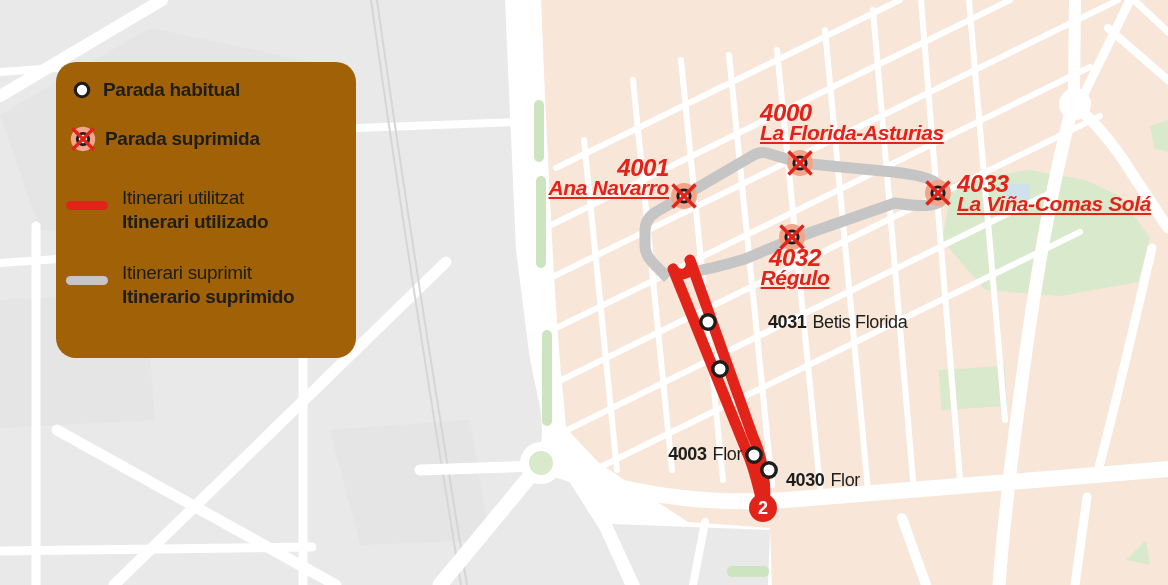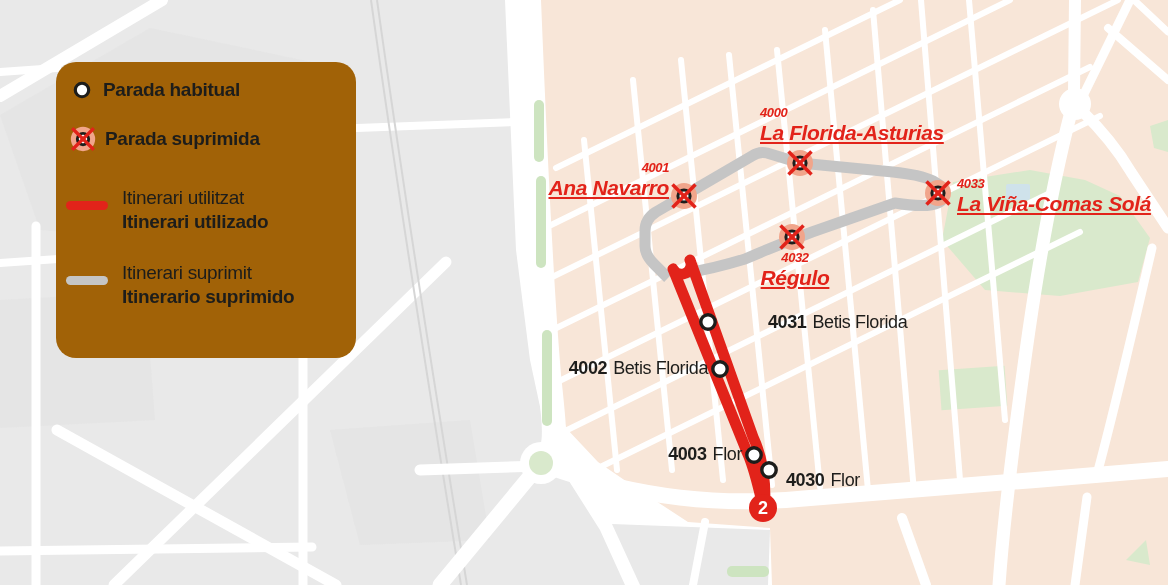--- a/index.html
+++ b/index.html
@@ -5,21 +5,21 @@
   html,body{margin:0;padding:0;background:#fff;}
   .stage{position:relative;width:1168px;height:585px;overflow:hidden;background:#fff;
          font-family:"Liberation Sans",sans-serif;}
   .stage svg.map{position:absolute;left:0;top:0;}
 
   
   .lbl{position:absolute;white-space:nowrap;letter-spacing:-0.4px;line-height:20px;}
   .lbl-black{font-size:18px;color:#1d1d1b;}
   .lbl-black .code{font-weight:700;margin-right:6px;}
   .lbl-red{color:#e2231a;font-style:italic;font-weight:700;}
-  .lbl-red .code-line{font-size:13px;line-height:20px;}
+  .lbl-red .code-line{font-size:24px;line-height:20px;}
   .lbl-red .name-line{font-size:21px;line-height:19px;text-decoration:underline;}
   .align-r{text-align:right;}
   .align-c{text-align:center;}
 
   
   .badge{position:absolute;left:749px;top:494px;width:28px;height:28px;border-radius:50%;
          background:#e2231a;color:#fff;font-weight:700;font-size:18px;
          display:flex;align-items:center;justify-content:center;}
 
   
@@ -171,23 +171,20 @@
     <div class="name-line">La Viña-Comas Solá</div>
   </div>
   <div class="lbl lbl-red align-c" style="left:725px;top:248px;width:140px;">
     <div class="code-line">4032</div>
     <div class="name-line">Régulo</div>
   </div>
 
   <div class="lbl lbl-black" style="left:768px;top:312px;">
     <span class="code">4031</span><span>Betis Florida</span>
   </div>
-  <div class="lbl lbl-black align-r" style="right:460px;top:358px;">
-    <span class="code">4002</span><span>Betis Florida</span>
-  </div>
   <div class="lbl lbl-black align-r" style="right:426px;top:444px;">
     <span class="code">4003</span><span>Flor</span>
   </div>
   <div class="lbl lbl-black" style="left:786px;top:459px;margin-top:11px;">
     <span class="code">4030</span><span>Flor</span>
   </div>
 
   <div class="badge">
     <span>2</span>
   </div>

